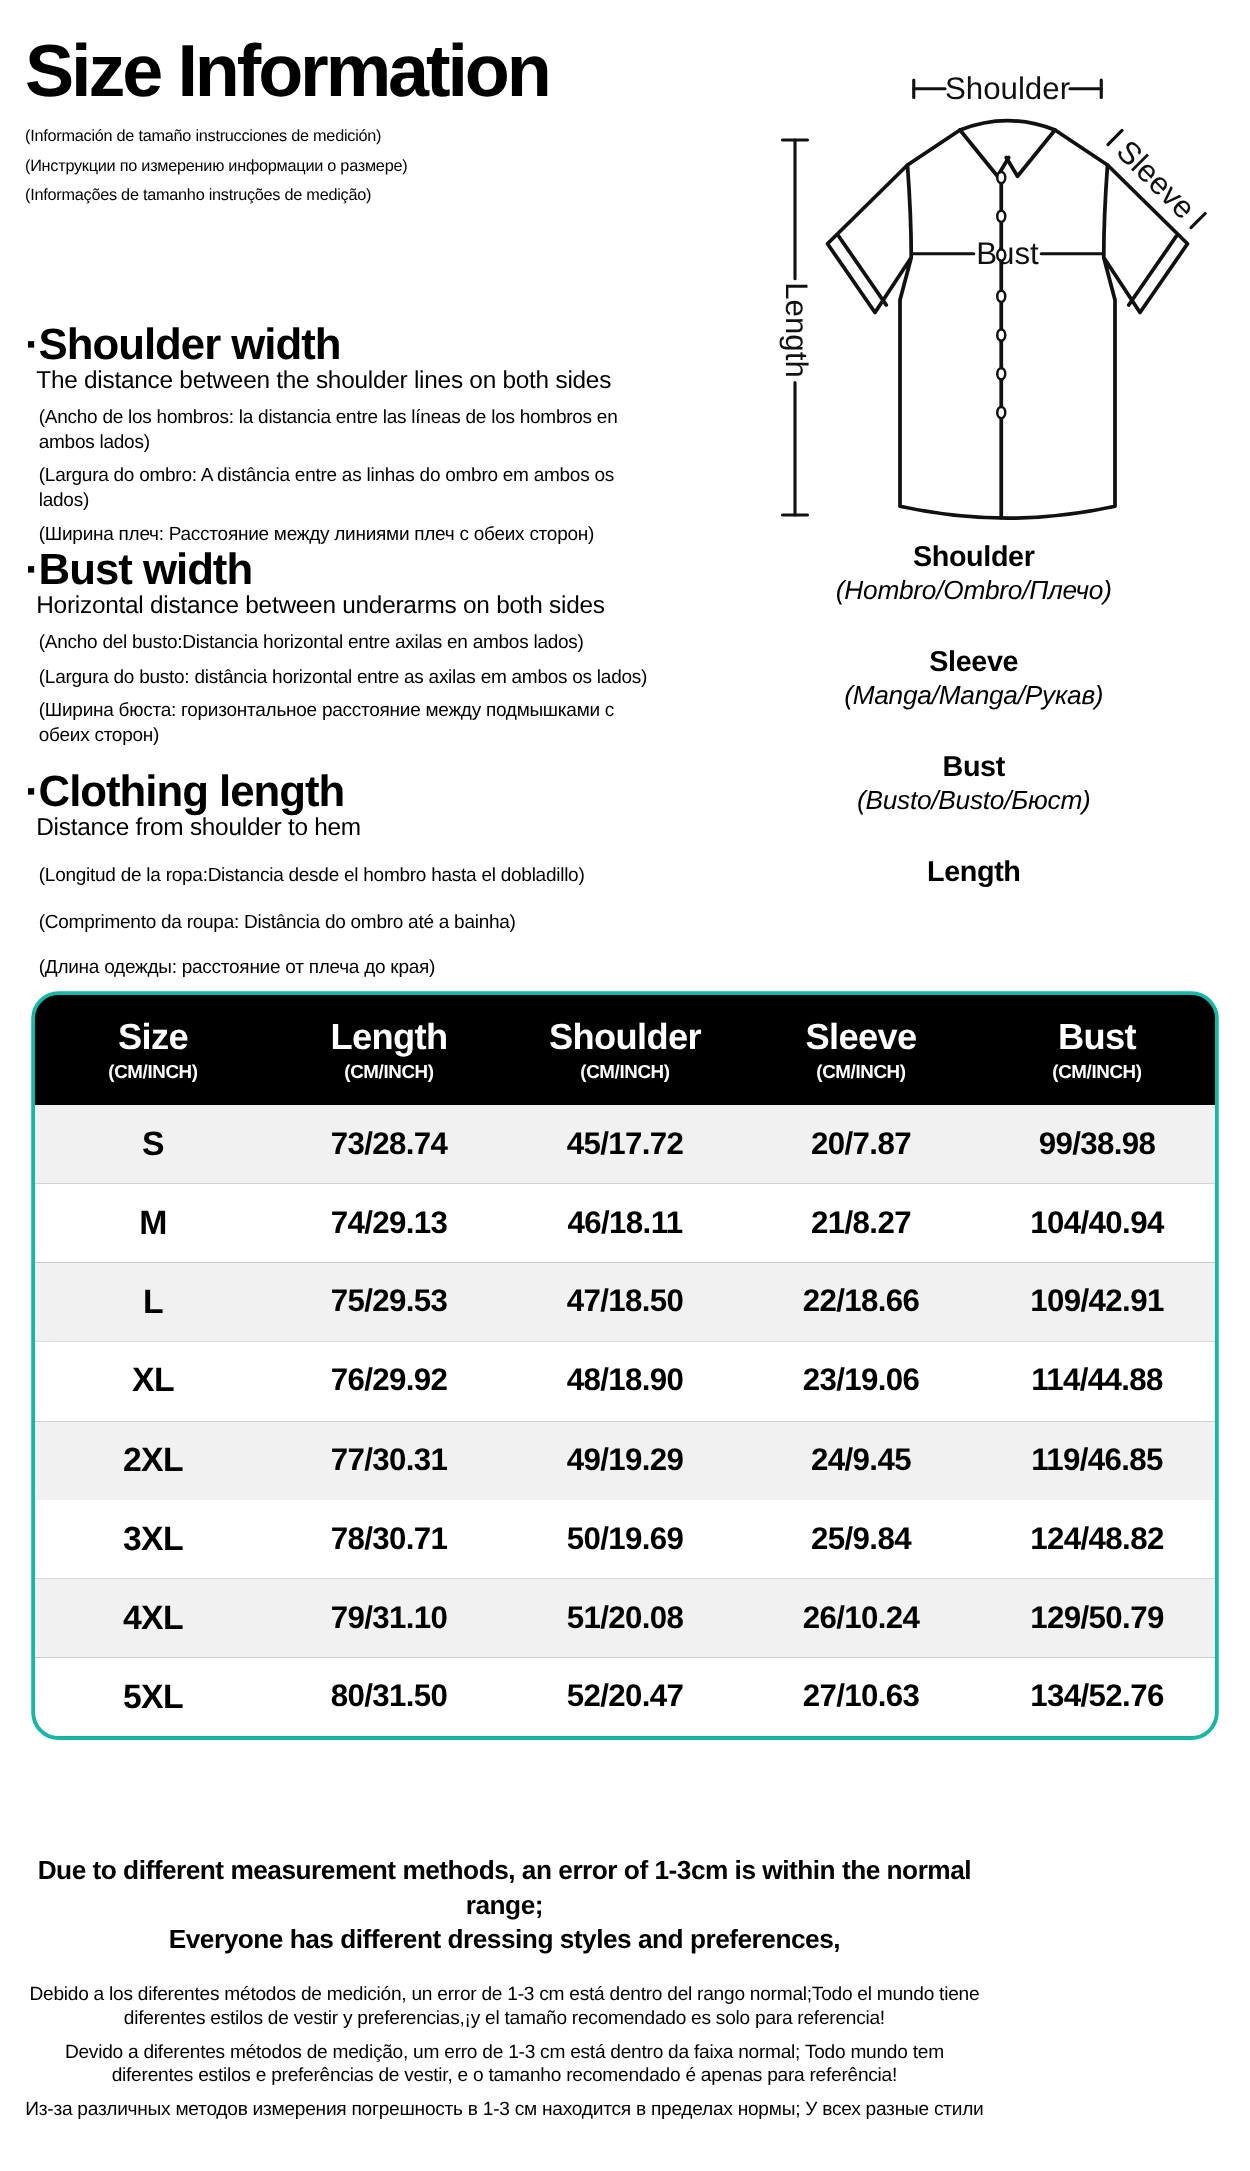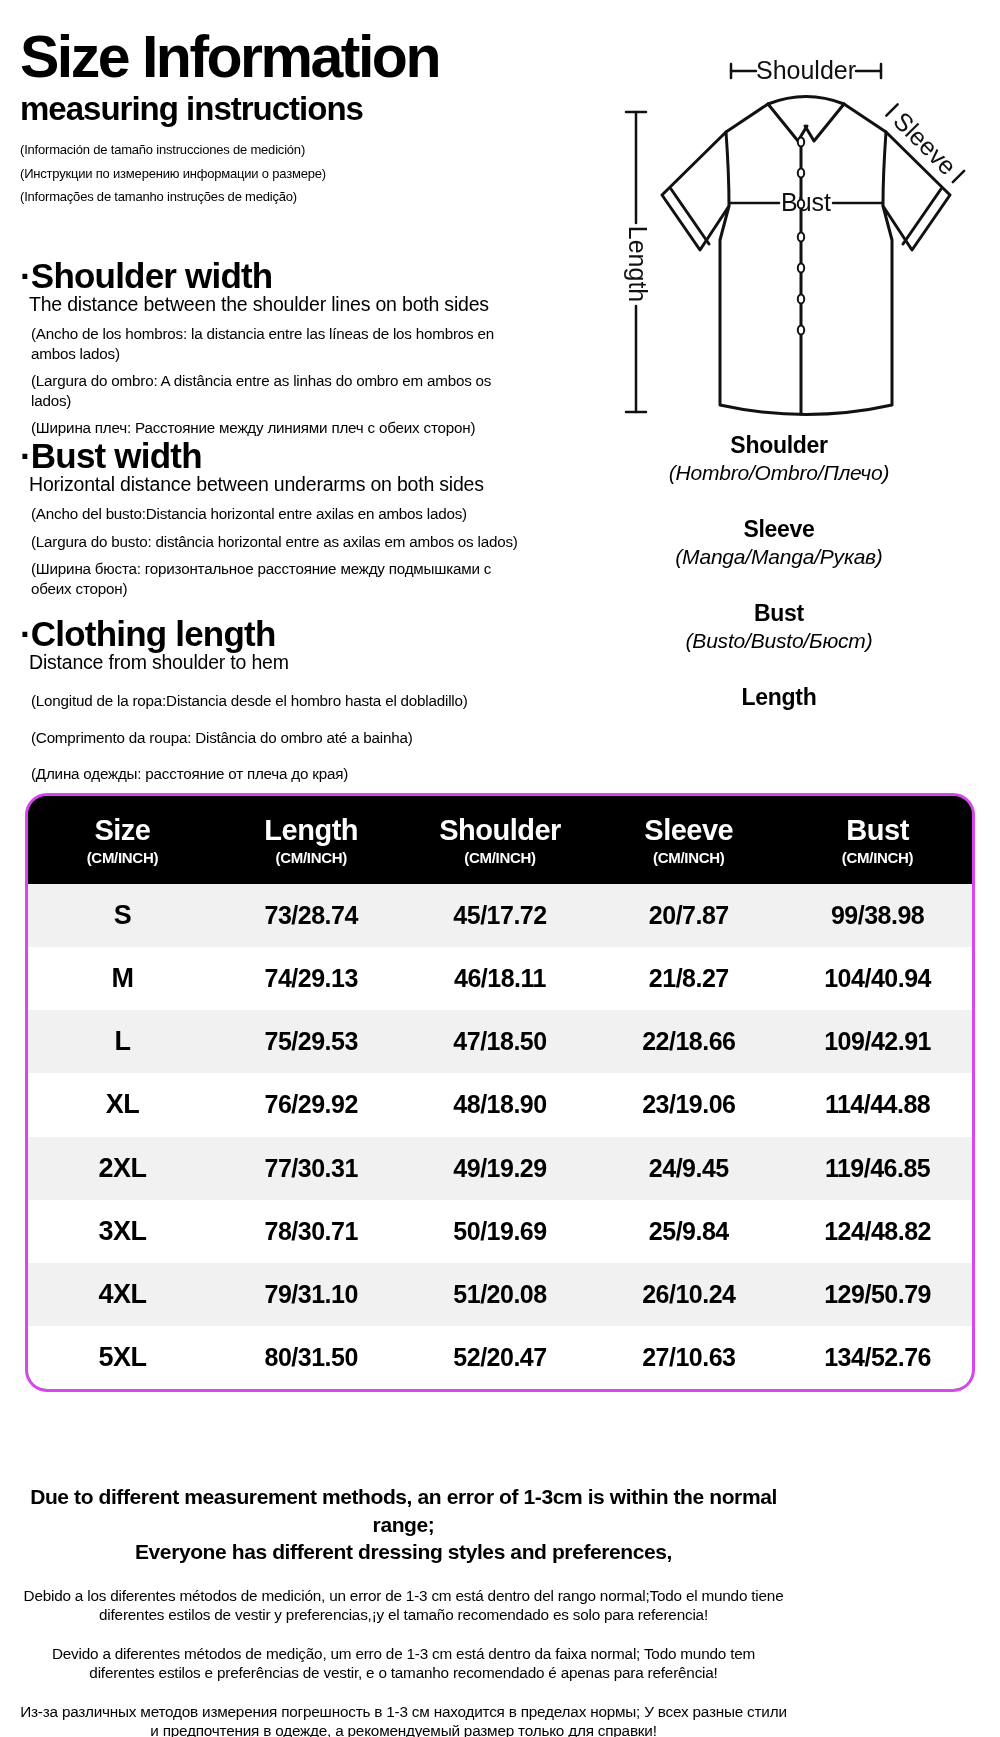--- a/index.html
+++ b/index.html
@@ -28,47 +28,46 @@
   .diagram { position:absolute; left:558px; top:40px; width:440px; height:392px; }
   .diagram svg { display:block; }
   .legend { position:absolute; left:558px; top:431px; width:442px; text-align:center; }
   .legend-block { margin-bottom:29px; }
   .legend-term { font-size:23px; font-weight:bold; line-height:28px; letter-spacing:-0.3px; }
   .legend-trans { font-size:21px; line-height:27px; letter-spacing:-0.2px;font-style:italic; }
 
   
   .size-table {
     position:absolute; left:25px; top:793px; width:950px; height:599px;
-    border:3px solid #d946ef; border-radius:22px; overflow:hidden;
+    border:3px solid #14b8a6; border-radius:22px; overflow:hidden;
     display:flex; flex-direction:column; box-sizing:border-box; background:#404040;
   }
   .thead { background:#000; color:#fff; height:88px; flex-shrink:0; display:flex; }
   .th { width:20%; display:flex; flex-direction:column; align-items:center; justify-content:center; }
   .th-label { font-size:29px; font-weight:bold; letter-spacing:-0.5px; line-height:32px; }
   .th-unit  { font-size:15px; font-weight:bold; letter-spacing:-0.3px; margin-top:3px; }
   .trow { flex:1; display:flex; align-items:center; background:#fff; }
   .trow.alt { background:#f1f1f1; }
   .td { width:20%; text-align:center; font-weight:bold; font-size:25px; letter-spacing:-0.5px; }
   .td.size { font-size:27px; }
 
   
   .disclaimer { position:absolute; left:0; top:1483px; width:807px; text-align:center; }
   .disc-en div { font-size:21px; font-weight:bold; line-height:27.5px; letter-spacing:-0.4px; }
-  .disc-lang { margin-top:20px; }
+  .disc-lang { margin-top:8px; }
   .disc-lang.first { margin-top:20px; }
   .disc-lang div { font-size:15.3px; line-height:19px; letter-spacing:-0.2px; }
 </style>
 </head>
 <body>
 
 <div class="page">
 
   <div class="left-col">
     <div class="main-title">Size Information</div>
-    <div class="sub-title">measuring instructions</div>
     <div class="title-trans">
       <div>(Información de tamaño instrucciones de medición)</div>
       <div>(Инструкции по измерению информации о размере)</div>
       <div>(Informações de tamanho instruções de medição)</div>
     </div>
   </div>
 
   <div class="section section-1">
     <div class="sec-title">·Shoulder width</div>
     <div class="sec-desc">The distance between the shoulder lines on both sides</div>
@@ -260,17 +259,16 @@
     <div class="disc-lang first">
       <div>Debido a los diferentes métodos de medición, un error de 1-3 cm está dentro del rango normal;Todo el mundo tiene</div>
       <div>diferentes estilos de vestir y preferencias,¡y el tamaño recomendado es solo para referencia!</div>
     </div>
     <div class="disc-lang">
       <div>Devido a diferentes métodos de medição, um erro de 1-3 cm está dentro da faixa normal; Todo mundo tem</div>
       <div>diferentes estilos e preferências de vestir, e o tamanho recomendado é apenas para referência!</div>
     </div>
     <div class="disc-lang">
       <div>Из-за различных методов измерения погрешность в 1-3 см находится в пределах нормы; У всех разные стили</div>
-      <div>и предпочтения в одежде, а рекомендуемый размер только для справки!</div>
     </div>
   </div>
 
 </div>
 
 </body></html>

